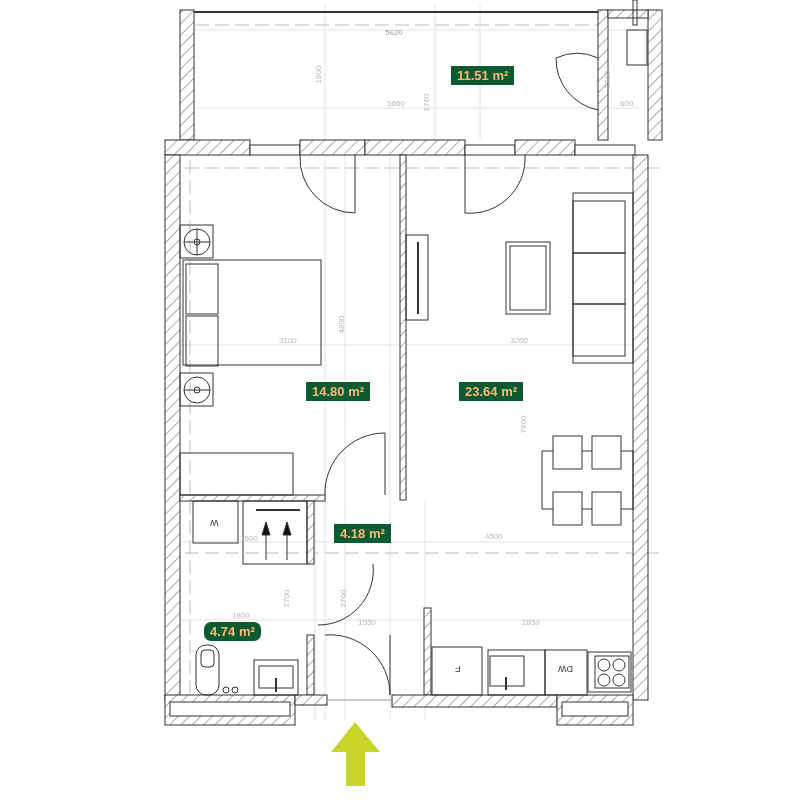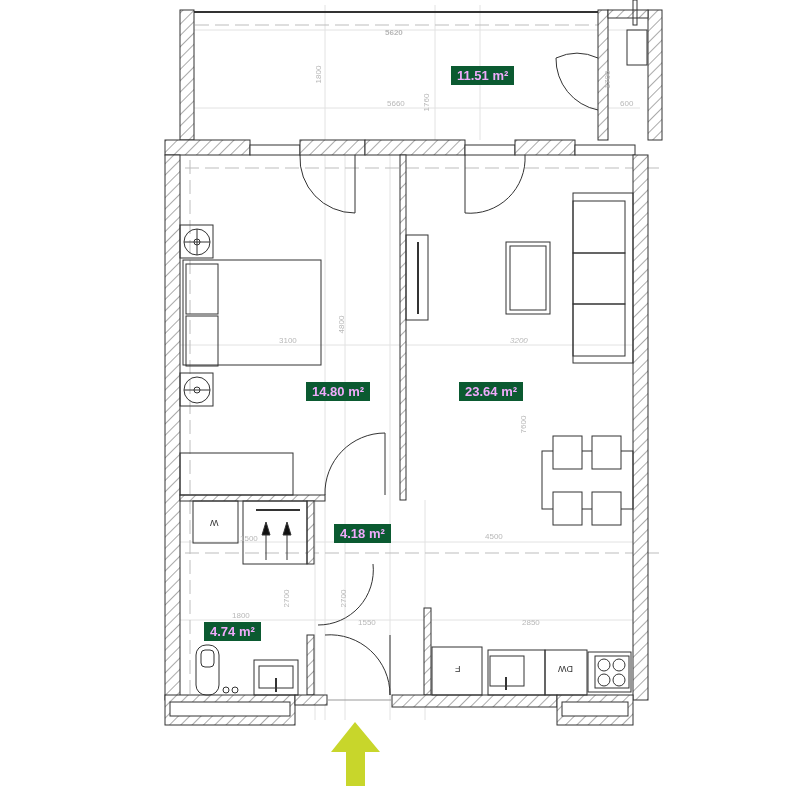--- a/index.html
+++ b/index.html
@@ -1,18 +1,18 @@
 <!DOCTYPE html>
 <html><head>
 <meta charset="utf-8">
 <style>
   html,body{margin:0;padding:0;background:#ffffff;}
   body{width:800px;height:800px;position:relative;overflow:hidden;font-family:"Liberation Sans",sans-serif;}
   #plan{position:absolute;left:0;top:0;width:800px;height:800px;}
-  .area-label{position:absolute;background:#0b5a31;color:#f0abfc;font-weight:bold;font-size:13px;line-height:19px;padding:0 6px;white-space:nowrap;font-family:"Liberation Sans",sans-serif;}
+  .area-label{position:absolute;background:#0b5a31;color:#fdba74;font-weight:bold;font-size:13px;line-height:19px;padding:0 6px;white-space:nowrap;font-family:"Liberation Sans",sans-serif;}
   .dim{position:absolute;color:#b8b8b8;font-size:8px;line-height:9px;font-family:"Liberation Sans",sans-serif;white-space:nowrap;}
   .dim.v{transform:rotate(-90deg);transform-origin:center center;}
   .app-label{position:absolute;color:#333;font-size:9px;font-family:"Liberation Sans",sans-serif;}
   .flip{transform:rotate(180deg);}
 </style>
 </head>
 <body>
 
 <svg id="plan" viewBox="0 0 800 800" xmlns="http://www.w3.org/2000/svg">
   <defs>
@@ -163,21 +163,21 @@
     <circle cx="619" cy="680" r="6"></circle>
   </g>
 
   <polygon points="355,722 380,752 365,752 365,786 346,786 346,752 331,752" fill="#c8d62b"></polygon>
 </svg>
 
 <div class="area-label" style="left:451px;top:66px;">11.51 m²</div>
 <div class="area-label" style="left:258px;top:382px;margin-left:48px;">14.80 m²</div>
 <div class="area-label" style="left:459px;top:382px;">23.64 m²</div>
 <div class="area-label" style="left:334px;top:524px;">4.18 m²</div>
-<div class="area-label" style="left:204px;top:622px;">4.74 m²</div>
+<div class="area-label" style="left:204px;top:622px;border-radius:7px;">4.74 m²</div>
 
 <div class="dim" style="left:385px;top:28px;font-weight:bold;">5620</div>
 <div class="dim" style="left:387px;top:99px;">5660</div>
 <div class="dim v" style="left:310px;top:70px;">1800</div>
 <div class="dim v" style="left:418px;top:98px;">1760</div>
 <div class="dim v" style="left:599px;top:75px;">1700</div>
 <div class="dim" style="left:620px;top:99px;">600</div>
 <div class="dim" style="left:279px;top:336px;">3100</div>
 <div class="dim v" style="left:333px;top:320px;">4800</div>
 <div class="dim" style="left:510px;top:336px;font-style:italic;">3200</div>

